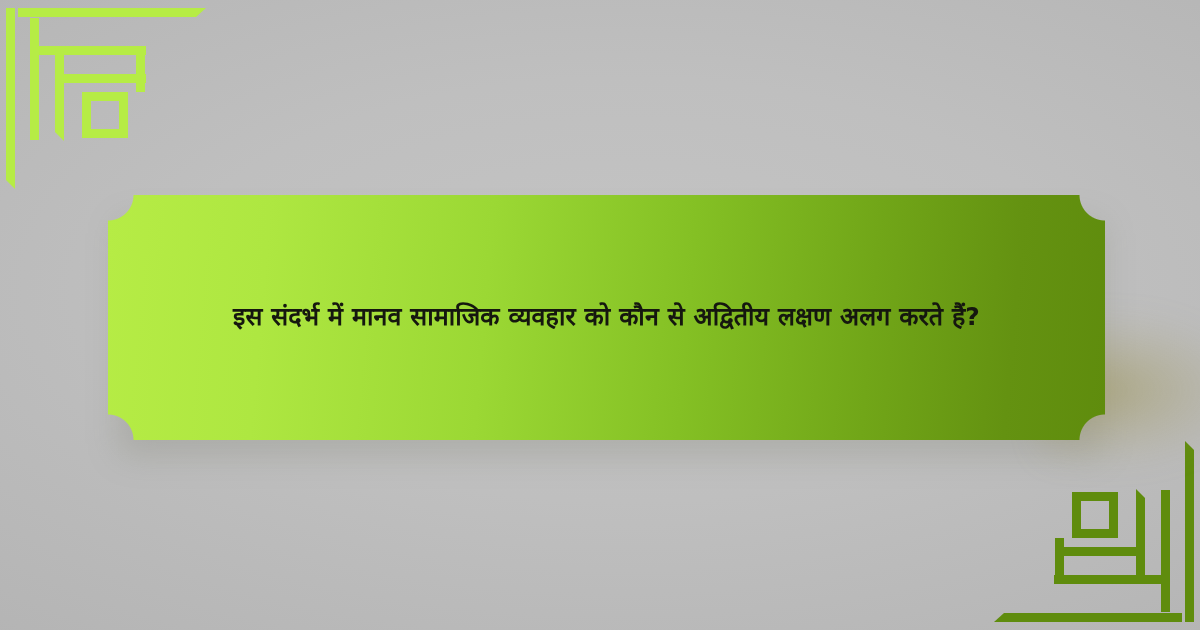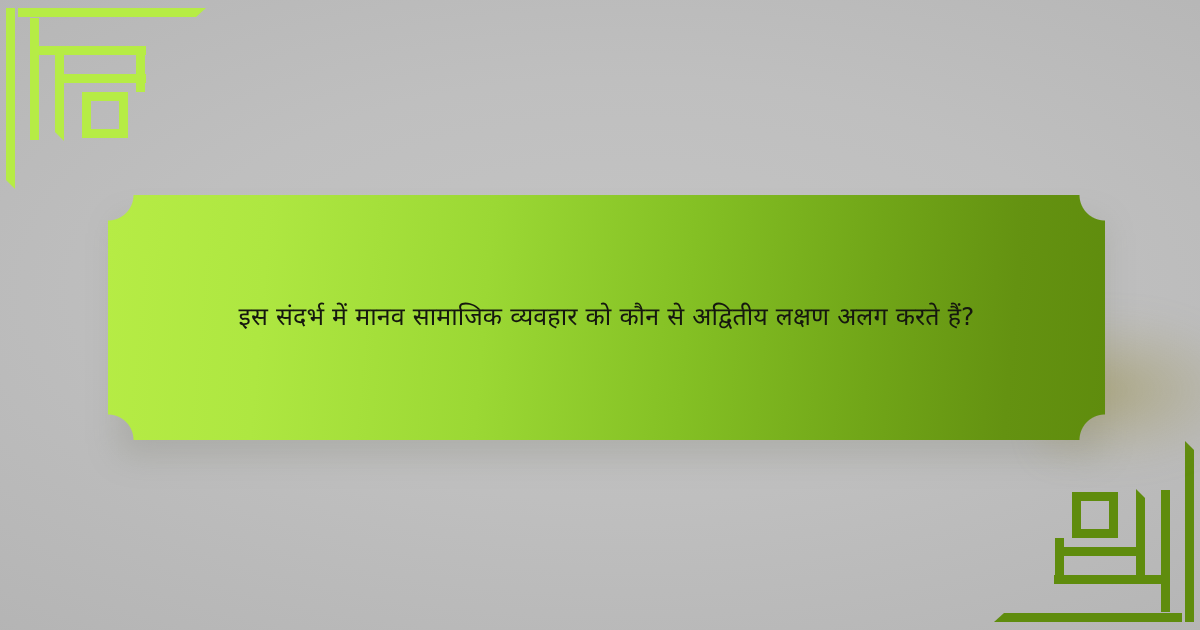--- a/index.html
+++ b/index.html
@@ -104,21 +104,21 @@
   }
 
   #question-text {
     width: 100%;
     text-align: center;
     font-family: "DejaVu Sans", "Liberation Sans", sans-serif;
     font-size: 25px;
     line-height: 2.35;
     color: #15170f;
     letter-spacing: 0.1px;
-    font-weight: 400;
+    font-weight: 700;
   }
 </style>
 </head>
 <body>
 
 <div id="stage">
 
   <div class="ornament tl">
     <svg viewBox="0 0 210 200" xmlns="http://www.w3.org/2000/svg" aria-hidden="true">
       <g fill="#b6ec45">

